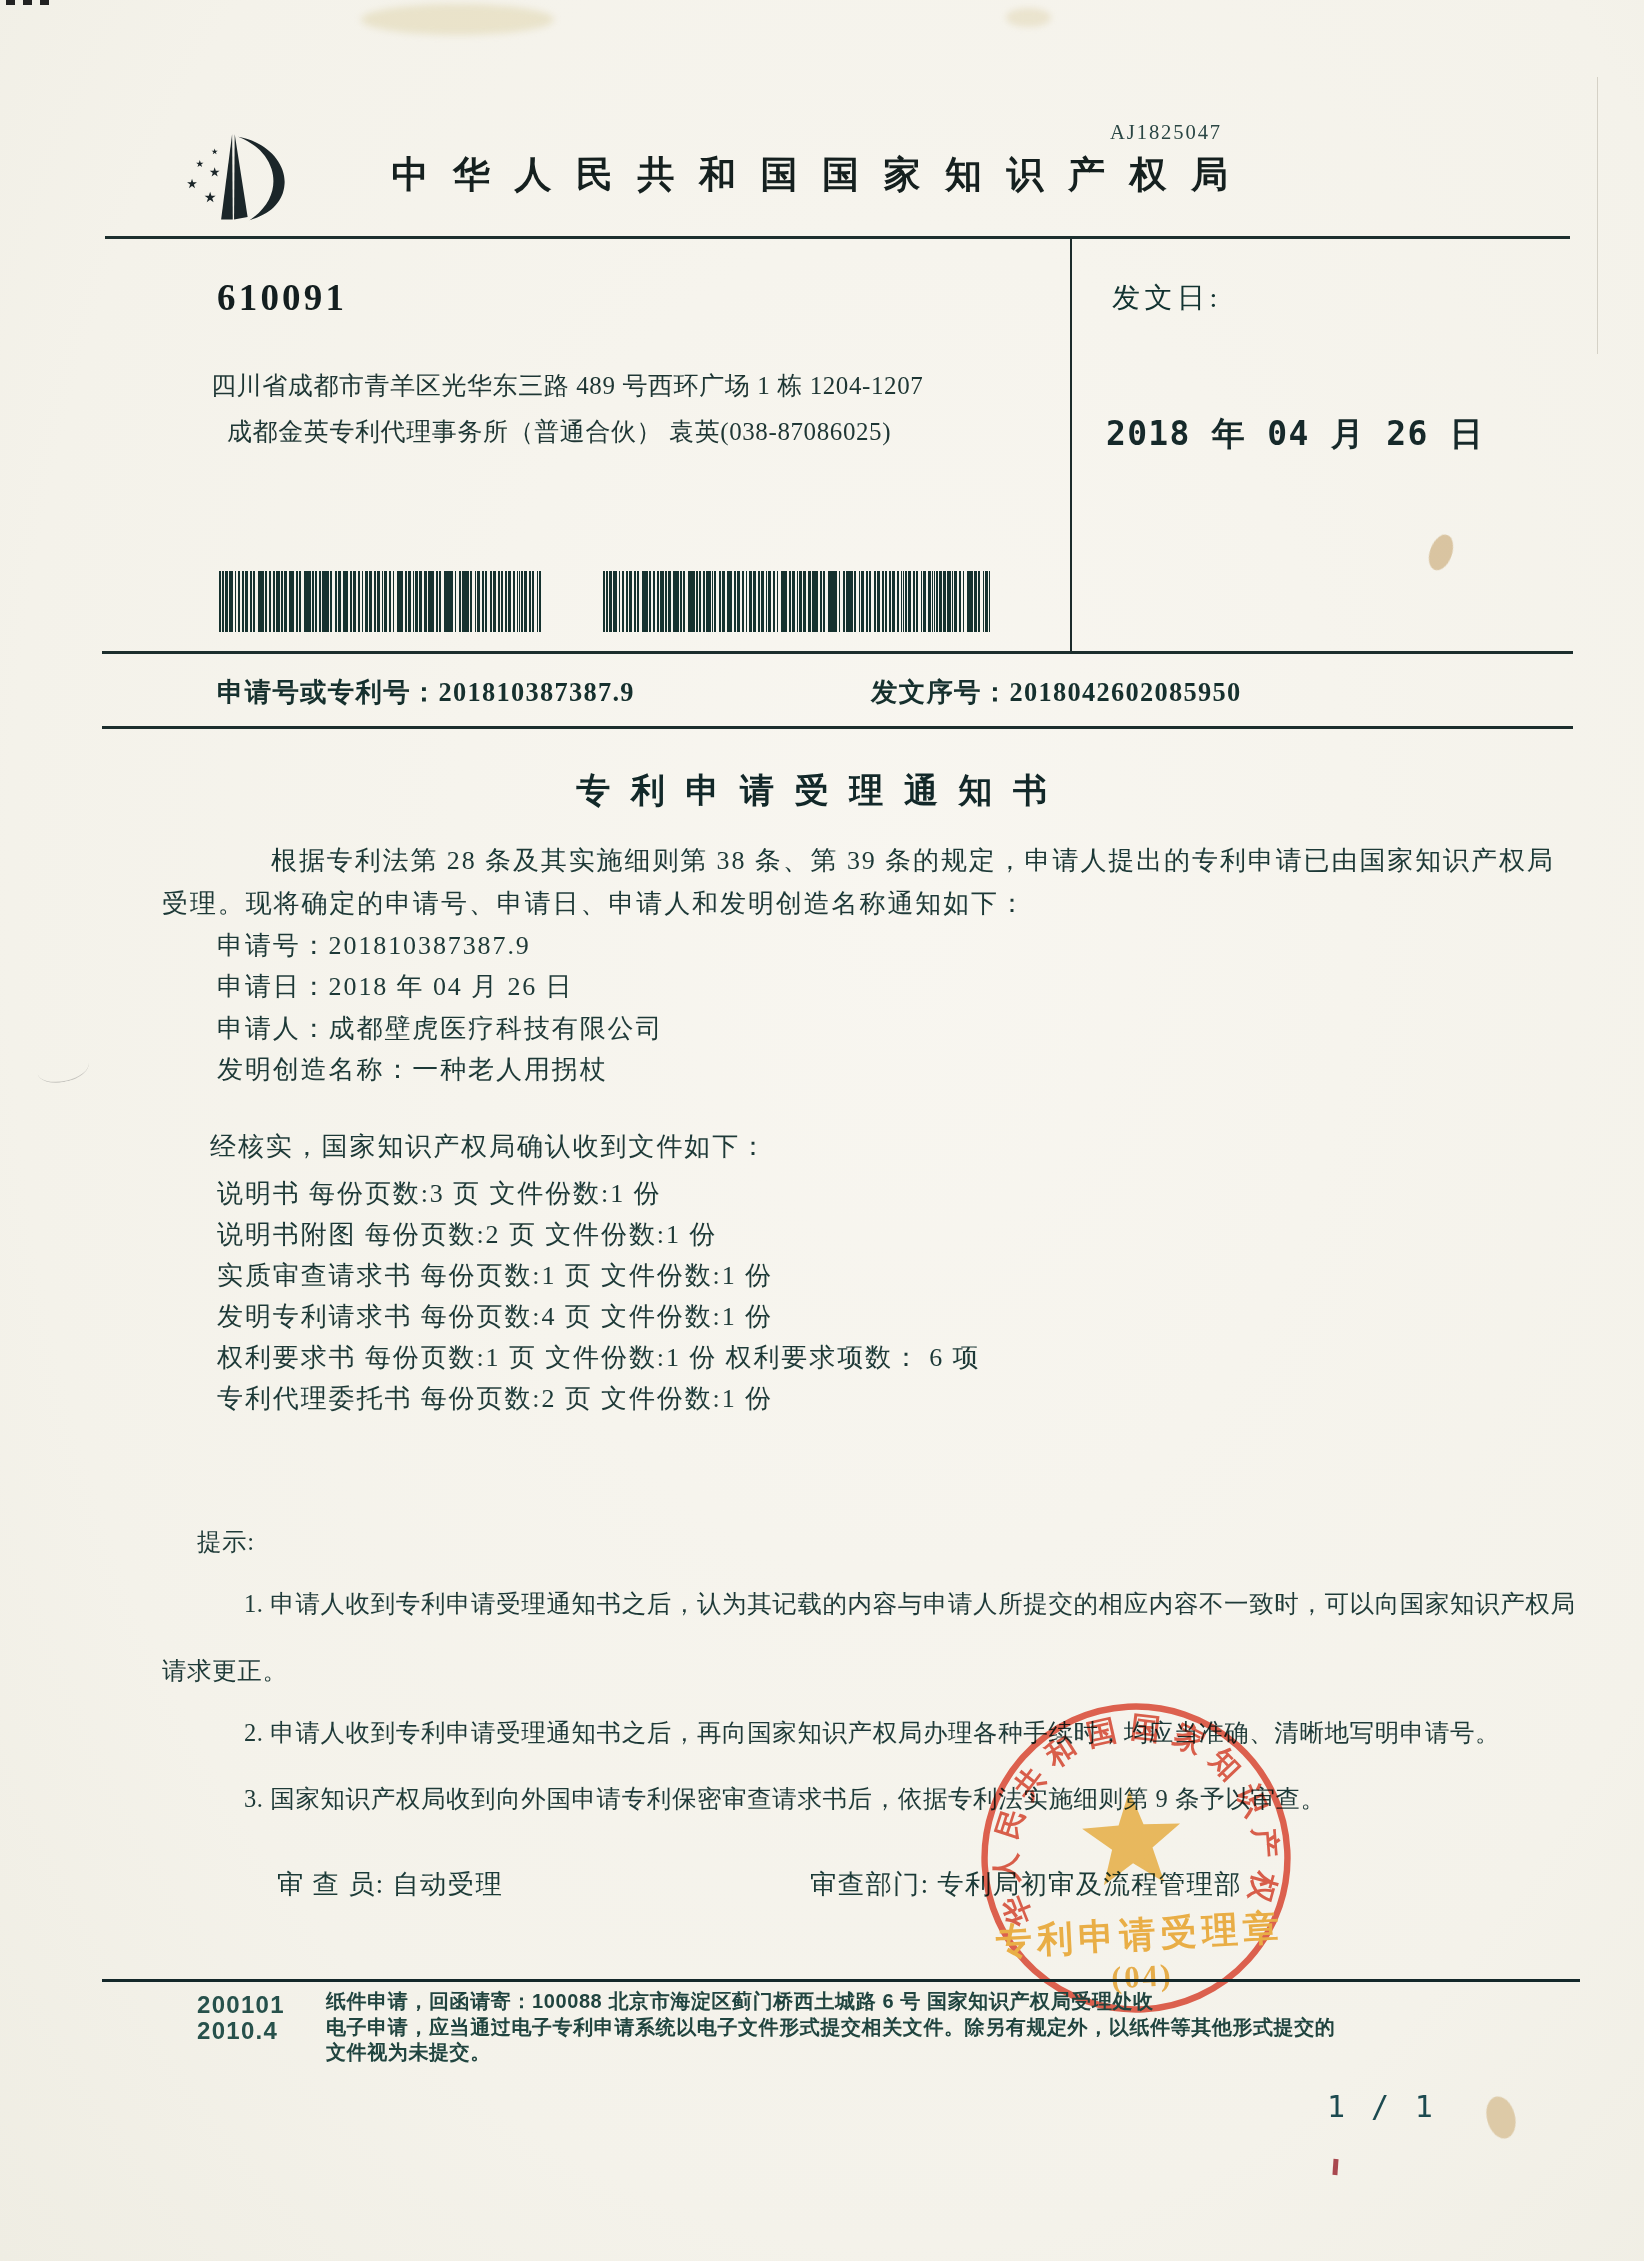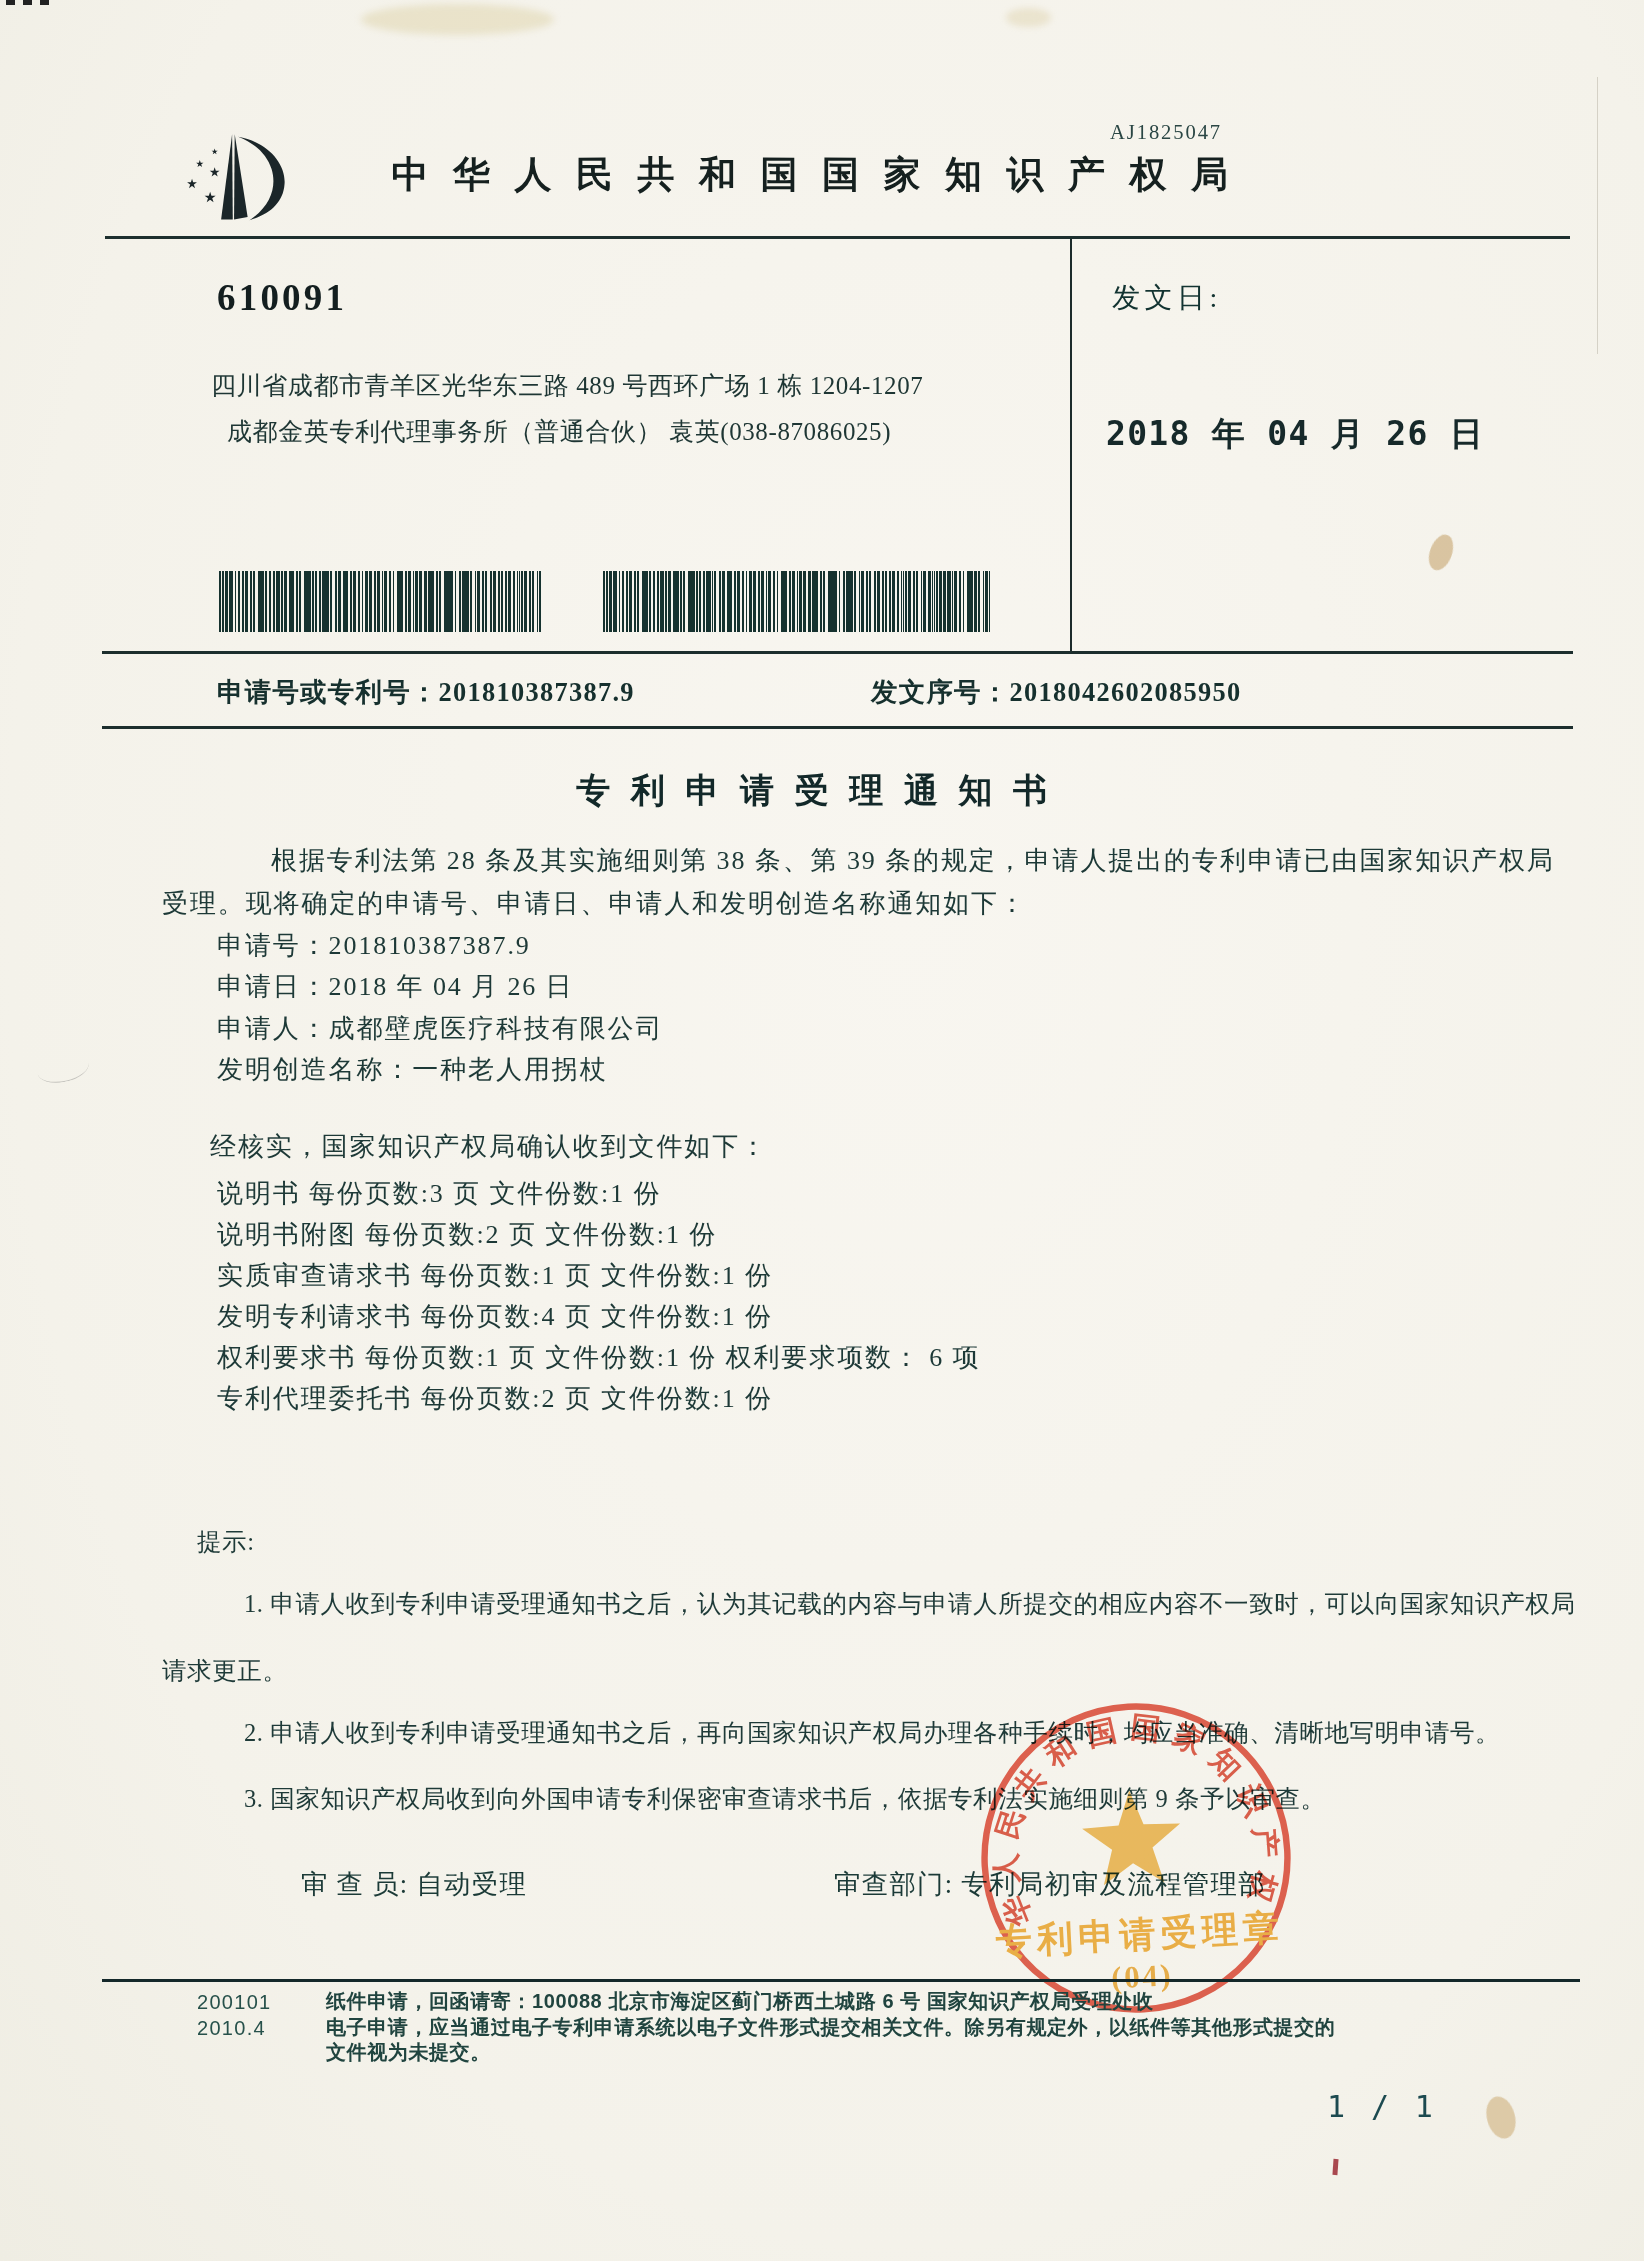--- a/index.html
+++ b/index.html
@@ -59,31 +59,31 @@
 
   
   .tip{font-size:24.5px;letter-spacing:0.6px;color:#1e3a38;}
   #tips-label{left:197px;top:1528px;}
   #tip1l1{left:244px;top:1590px;}
   #tip1l2{left:162px;top:1657px;}
   #tip2{left:244px;top:1719px;}
   #tip3{left:244px;top:1785px;}
 
   
-  .signoff{font-size:26.4px;letter-spacing:1.3px;color:#1b3a37;margin-left:24px;}
+  .signoff{font-size:26.4px;letter-spacing:1.3px;color:#1b3a37;}
   #examiner{left:277px;top:1869px;}
   #department{left:810px;top:1869px;}
 
   
   #stamp{left:962px;top:1684px;width:348px;height:348px;opacity:.88;mix-blend-mode:multiply;
     transform:rotate(-3deg);}
 
   
   #rule4{left:102px;top:1979px;width:1478px;height:3.2px;background:#14282a;}
-  .footnum{font-size:20px;color:#27514b;letter-spacing:1.3px;font-weight:normal;}
+  .footnum{font-size:24px;color:#27514b;letter-spacing:1.3px;font-weight:bold;}
   #form-code1{left:197px;top:1991px;}
   #form-code2{left:197px;top:2017px;}
   .footline{font-size:20px;font-weight:600;color:#20443f;letter-spacing:0.6px;
     font-family:"Liberation Sans",sans-serif;}
   #foot1{left:326px;top:1990px;}
   #foot2{left:326px;top:2016px;}
   #foot3{left:326px;top:2041px;}
   #page-num{left:1327px;top:2089px;font-size:30px;color:#1c4a50;letter-spacing:3.9px;
     font-family:"DejaVu Sans Mono",monospace;}
 

